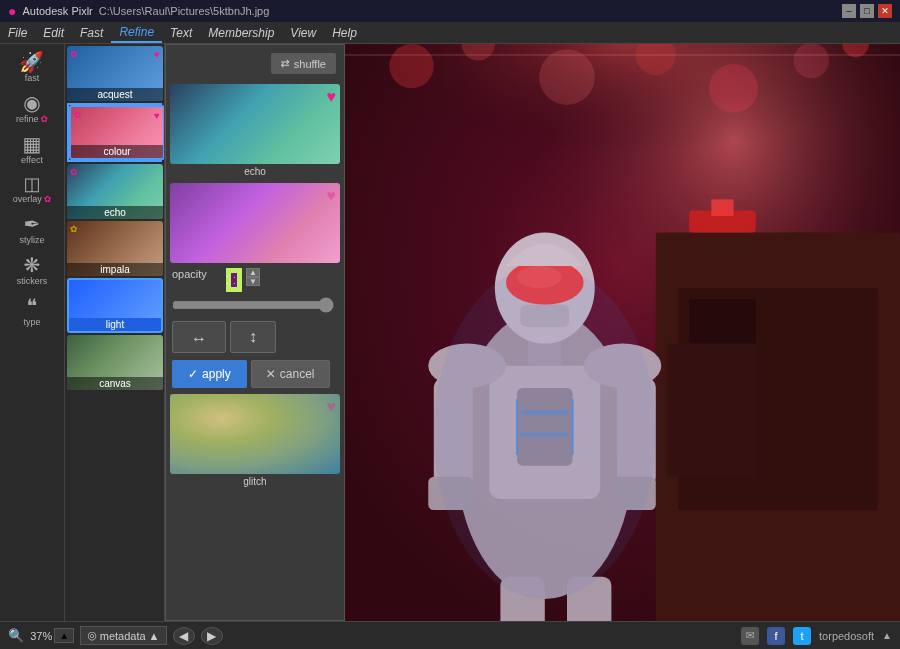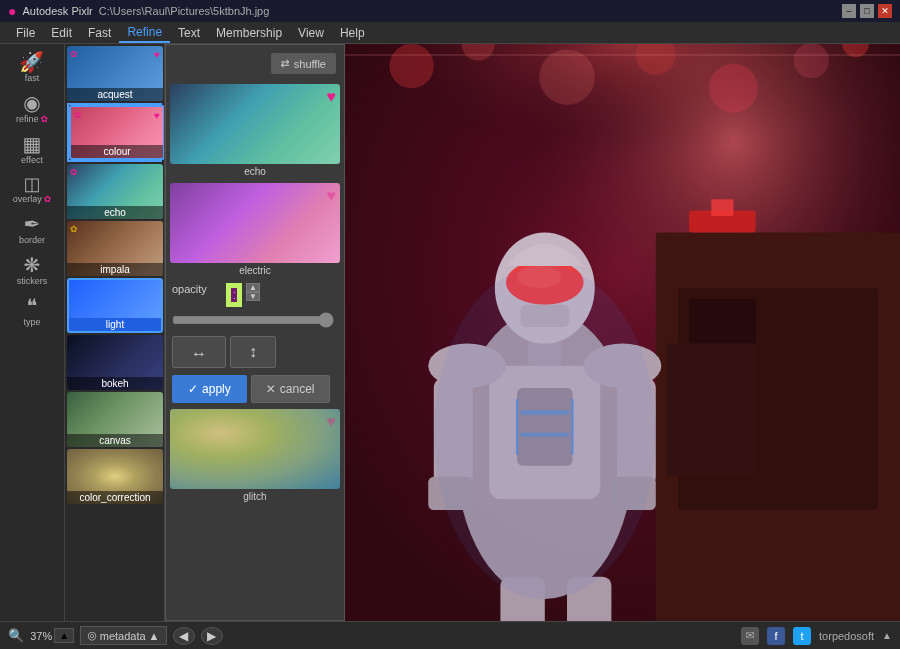--- a/index.html
+++ b/index.html
@@ -8,21 +8,21 @@
     
     #titlebar { background: #1a1a2e; height: 22px; display: flex; align-items: center; justify-content: space-between; padding: 0 8px; color: #ccc; font-size: 11px; }
     #titlebar-left { display: flex; align-items: center; gap: 6px; }
     #titlebar-controls { display: flex; gap: 4px; }
     .titlebar-btn { width: 14px; height: 14px; border: none; cursor: pointer; font-size: 9px; display: flex; align-items: center; justify-content: center; }
     .tb-min { background: #888; }
     .tb-max { background: #888; }
     .tb-close { background: #c0392b; color: white; }
 
     
-    #menubar { background: #2d2d2d; height: 22px; display: flex; align-items: center; padding: 0 8px; border-bottom: 1px solid #444; }
+    #menubar { background: #2d2d2d; height: 22px; display: flex; align-items: center; padding: 0 0; border-bottom: 1px solid #444; font-style: italic; }
     .menu-item { padding: 2px 8px; cursor: pointer; font-size: 12px; color: #ccc; }
 
     
     #main { display: flex; height: calc(649px - 44px - 28px); }
 
     
     #tools-sidebar { width: 65px; background: #2a2a2a; border-right: 1px solid #444; display: flex; flex-direction: column; align-items: center; padding: 4px 0; gap: 2px; overflow: hidden; }
     .tool-item { width: 60px; display: flex; flex-direction: column; align-items: center; cursor: pointer; padding: 4px 2px; border-radius: 3px; }
     .tool-icon { font-size: 20px; color: #aaa; line-height: 1; }
     .tool-label { font-size: 9px; color: #aaa; margin-top: 1px; }
@@ -136,21 +136,21 @@
     <div class="tool-item">
       <span class="tool-icon">▦</span>
       <span class="tool-label">effect</span>
     </div>
     <div class="tool-item">
       <span class="tool-icon" style="font-size:18px;">◫</span>
       <span class="tool-label" style="display:flex;align-items:center;gap:2px;">overlay <span style="color:#e91e8c;">✿</span></span>
     </div>
     <div class="tool-item">
       <span class="tool-icon">✒</span>
-      <span class="tool-label">border</span>
+      <span class="tool-label">stylize</span>
     </div>
     <div class="tool-item">
       <span class="tool-icon">❋</span>
       <span class="tool-label">stickers</span>
     </div>
     <div class="tool-item">
       <span class="tool-icon">❝</span>
       <span class="tool-label">type</span>
     </div>
   </div>
@@ -186,38 +186,28 @@
         <span class="filter-name">impala</span>
       </div>
     </div>
 
     <div class="filter-item">
       <div class="filter-thumb" style="background: linear-gradient(135deg, #2060ff 0%, #4080ff 50%, #60a0ff 100%); border: 2px solid #4a9eff;">
         <span class="filter-name" style="background:#2060e0; color:#fff;margin-top:40px;">light</span>
       </div>
     </div>
 
-    <div class="filter-item">
-      <div class="filter-thumb grad-bokeh">
-        <span class="filter-name">bokeh</span>
-      </div>
-    </div>
 
     <div class="filter-item">
       <div class="filter-thumb grad-canvas">
         <span class="filter-name">canvas</span>
       </div>
     </div>
 
 
-    <div class="filter-item">
-      <div class="filter-thumb grad-cc">
-        <span class="filter-name">color_correction</span>
-      </div>
-    </div>
   </div>
 
   <div id="color-picker-popup">
 
     <div style="display:flex; justify-content:flex-end; padding:4px;">
       <button id="shuffle-btn">
         <span>⇄</span>
         <span>shuffle</span>
       </button>
     </div>
@@ -226,21 +216,20 @@
       <div class="swatch grad-echo">
         <span class="swatch-heart" style="position:absolute;top:4px;right:4px;color:#e91e8c;font-size:16px;">♥</span>
       </div>
       <div class="swatch-label">echo</div>
     </div>
 
     <div class="swatch-container">
       <div class="swatch grad-electric">
         <span style="position:absolute;top:4px;right:4px;color:#e91e8c;font-size:16px; opacity:0.4;">♥</span>
       </div>
-      <div class="swatch-label">electric</div>
     </div>
 
     <div class="control-row">
       <span class="control-label">opacity</span>
       <input type="text" class="opacity-input" value="100" style="">
       <div class="spin-btns">
         <button class="spin-btn">▲</button>
         <button class="spin-btn">▼</button>
       </div>
     </div>

